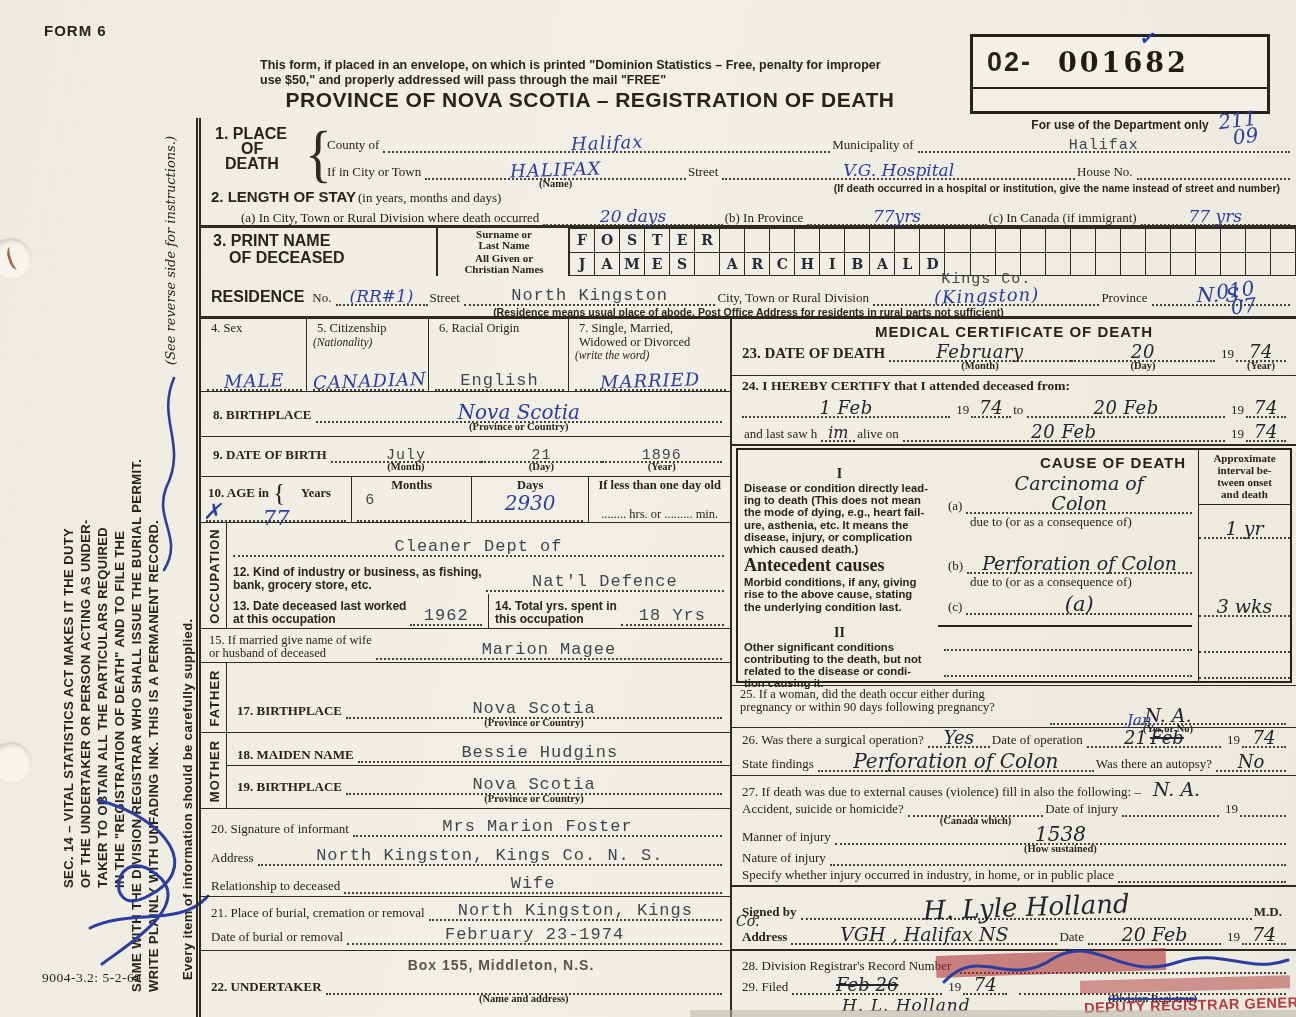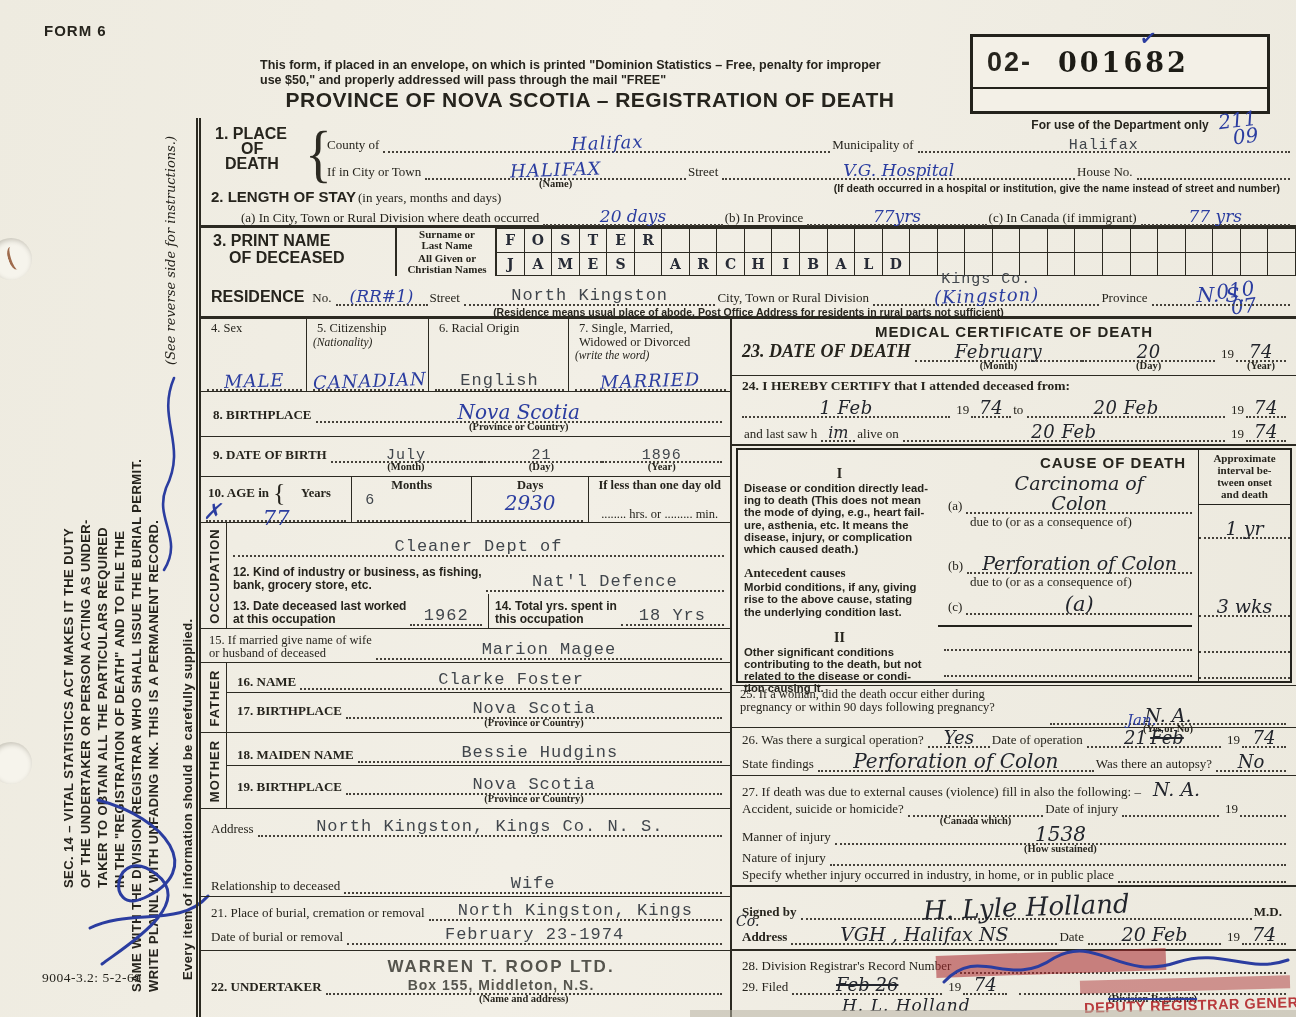--- a/index.html
+++ b/index.html
@@ -63,21 +63,21 @@
   .brace{width:20px;font-size:56px;line-height:56px;transform:scaleY(1.12);color:#2c2a22;}
   .s1f{flex:1;padding-right:6px;}
   .s1f .fl{height:27px;}
   .rs2{height:40px;border-bottom:3px solid #2c2a22;padding:0 6px 2px 10px;}
   .rs2 .fl{height:19px;}
 
   
   .rs3{height:91px;border-bottom:3px solid #2c2a22;}
   .s3top{display:flex;height:48px;}
   .s3lab{width:194px;padding:4px 0 0 12px;font:bold 16px/17px "Liberation Sans",sans-serif;}
-  .s3sub{width:100px;border-left:2px solid #2c2a22;font:bold 11px/11px "Liberation Serif",serif;display:flex;flex-direction:column;justify-content:space-around;padding-left:2px;}
+  .s3sub{width:132px;border-left:2px solid #2c2a22;font:bold 11px/11px "Liberation Serif",serif;display:flex;flex-direction:column;justify-content:space-around;padding-left:2px;margin-left:41px;}
   .s3sub div{text-align:center;}
   .boxgrid{flex:1;display:flex;flex-direction:column;}
   .boxes{flex:1;display:flex;border-left:2px solid #2c2a22;border-top:1.6px solid #2c2a22;}
   .boxes:last-child{border-bottom:1.6px solid #2c2a22;}
   .cell{flex:1;border-right:1.4px solid #2c2a22;display:flex;align-items:center;justify-content:center;
     font:bold 14px "DejaVu Serif",serif;color:#272b36;}
   .res{height:30px;padding:0 6px 0 10px;}
   .resw{font:bold 16px "Liberation Sans",sans-serif;padding-right:6px;}
   .over{position:absolute;top:-15px;left:0;width:100%;text-align:center;}
   .s3cap{height:13px;text-align:center;}
@@ -134,34 +134,34 @@
   .r21{height:54px;padding:2px 8px 2px 8px;display:flex;flex-direction:column;justify-content:space-around;}
   .r22{height:65px;padding:4px 8px 0 8px;position:relative;}
   .stamp22{position:absolute;left:150px;top:6px;width:300px;text-align:center;color:#3a3a33;opacity:.85;}
   .stamp22 .st1{font:bold 17px "Liberation Sans",sans-serif;letter-spacing:2px;}
   .stamp22 .st2{font:bold 14px "Liberation Sans",sans-serif;letter-spacing:1px;}
 
   
   .medtitle{height:22px;text-align:center;font:bold 15px "Liberation Sans",sans-serif;letter-spacing:1px;padding-top:4px;}
   .r23{height:35px;padding:0 10px 13px 10px;}
   .r23 .fl,.r24 .fl{align-items:flex-end;}
-  .mlab{font-weight:bold;font-size:18px;white-space:nowrap;padding-right:4px;font-style:italic;}
+  .mlab{font-weight:bold;font-size:15px;white-space:nowrap;padding-right:4px;}
   .r24{height:70px;padding:2px 10px 2px 10px;display:flex;flex-direction:column;justify-content:space-between;}
   .r24 .fl{height:20px;}
   .hwm{font-size:18px;letter-spacing:.5px;}
   .y19{padding:0 2px 0 6px;}
 
   
   .causewrap{height:240px;padding:2px 4px;}
   .cause{height:100%;border:2.4px solid #23221c;display:flex;}
   .cdesc{width:200px;padding:2px 3px 2px 6px;}
   .ctitle{position:absolute;left:210px;top:4px;width:330px;text-align:center;font:bold 15px "Liberation Sans",sans-serif;letter-spacing:1px;}
   .roman{text-align:center;font-weight:bold;font-size:14px;}
   .dlines div{font:bold 11.3px/12.2px "Liberation Sans",sans-serif;}
-  .alab{font-weight:bold;font-size:13px;margin-top:10px;}
+  .alab{font-weight:bold;font-size:18px;}
   .cmid{flex:1;display:flex;flex-direction:column;padding:24px 6px 4px 6px;position:relative;}
   .cdue{font-size:13px;padding-left:26px;}
   .crow{display:flex;align-items:flex-end;}
   .clab{padding:0 4px;}
   .chr{border-bottom:2px solid #23221c;margin:10px 0 6px -6px;}
   .cint{width:92px;border-left:1.8px solid #23221c;display:flex;flex-direction:column;}
   .cihead{border-bottom:1.8px solid #23221c;padding:2px 2px 4px 2px;}
   .cihead div{font:bold 11px/12px "Liberation Serif",serif;text-align:center;}
   .cint .dl{flex:0 0 auto;}
 
@@ -480,24 +480,20 @@
               <div>or husband of deceased</div>
             </div>
           <span class="dl"><span class="mono" style="font-size:17px;">Marion Magee</span></span>
         </div>
 
         <div class="fm bb" style="height:70px;">
           <div class="vcell">
               <span>FATHER</span>
             </div>
           <div class="fmrows">
-            <div class="fmrow r16" style="flex:1;">
-              <span class="lb" style="font-weight:bold">16. NAME</span>
-              <span class="dl"><span class="mono" style="font-size:17px;">Clarke Foster</span></span>
-            </div>
             <div class="fmrow r17" style="flex:1;">
               <span class="lb" style="font-weight:bold">17. BIRTHPLACE</span>
               <span class="dl"><span class="mono" style="font-size:17px;">Nova Scotia</span><span class="cap">(Province or Country)</span></span>
             </div>
           </div>
         </div>
 
         <div class="fm bb" style="height:76px;">
           <div class="vcell">
               <span>MOTHER</span>
@@ -508,20 +504,24 @@
               <span class="dl"><span class="mono" style="font-size:17px;">Bessie Hudgins</span></span>
             </div>
             <div class="fmrow r19" style="flex:1;">
               <span class="lb" style="font-weight:bold">19. BIRTHPLACE</span>
               <span class="dl"><span class="mono" style="font-size:17px;">Nova Scotia</span><span class="cap">(Province or Country)</span></span>
             </div>
           </div>
         </div>
 
         <div class="r20 bb">
+          <div class="fl">
+            <span class="lb">20. Signature of informant</span>
+            <span class="dl"><span class="mono" style="font-size:17px;">Mrs Marion Foster</span></span>
+          </div>
           <div class="fl">
             <span class="lb">Address</span>
             <span class="dl"><span class="mono" style="font-size:17px;">North Kingston, Kings Co. N. S.</span></span>
           </div>
           <div class="fl">
             <span class="lb">Relationship to deceased</span>
             <span class="dl"><span class="mono" style="font-size:17px;">Wife</span></span>
           </div>
         </div>
 
@@ -537,21 +537,20 @@
         </div>
 
         <div class="r22">
           <div class="fl" style="height:40px;">
             <span class="lb" style="font-weight:bold">22. UNDERTAKER</span>
             <span class="dl">
                 <span class="cap">(Name and address)</span>
               </span>
           </div>
           <div class="stamp22">
-            <div class="st1">WARREN T. ROOP LTD.</div>
             <div class="st2">Box 155, Middleton, N.S.</div>
           </div>
         </div>
       </div>
 
       <div class="colR">
         <div class="medtitle">MEDICAL CERTIFICATE OF DEATH</div>
 
         <div class="r23 bb fl">
           <span class="mlab">23. DATE OF DEATH</span>

